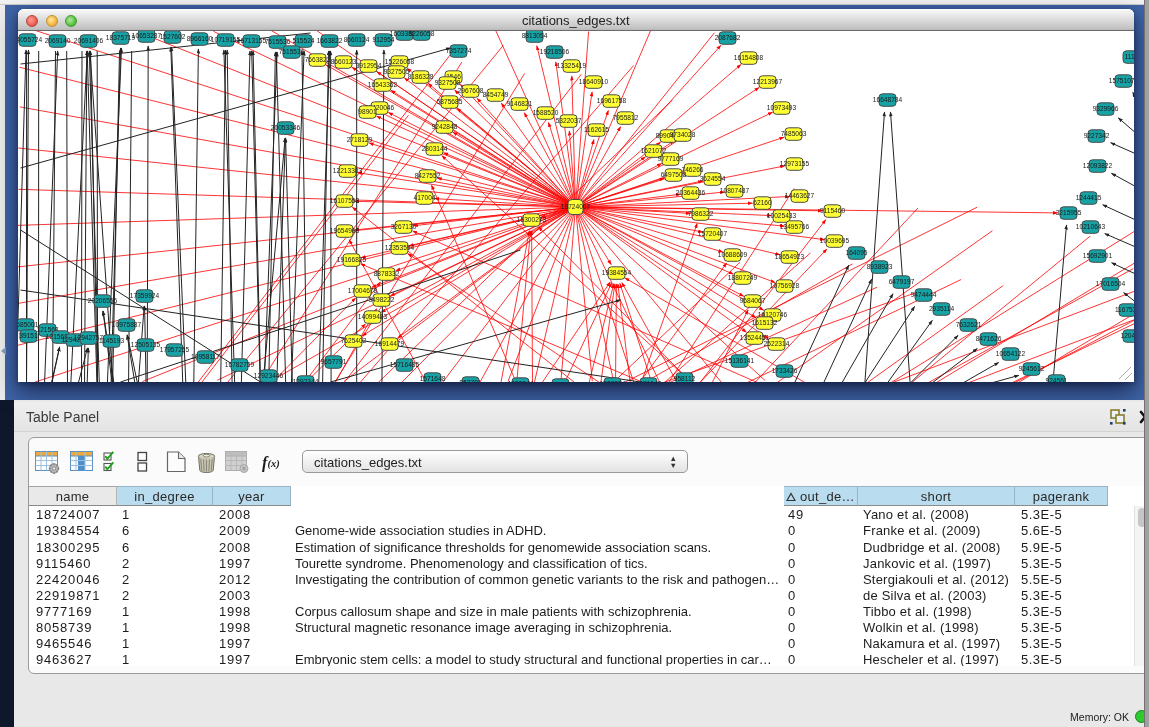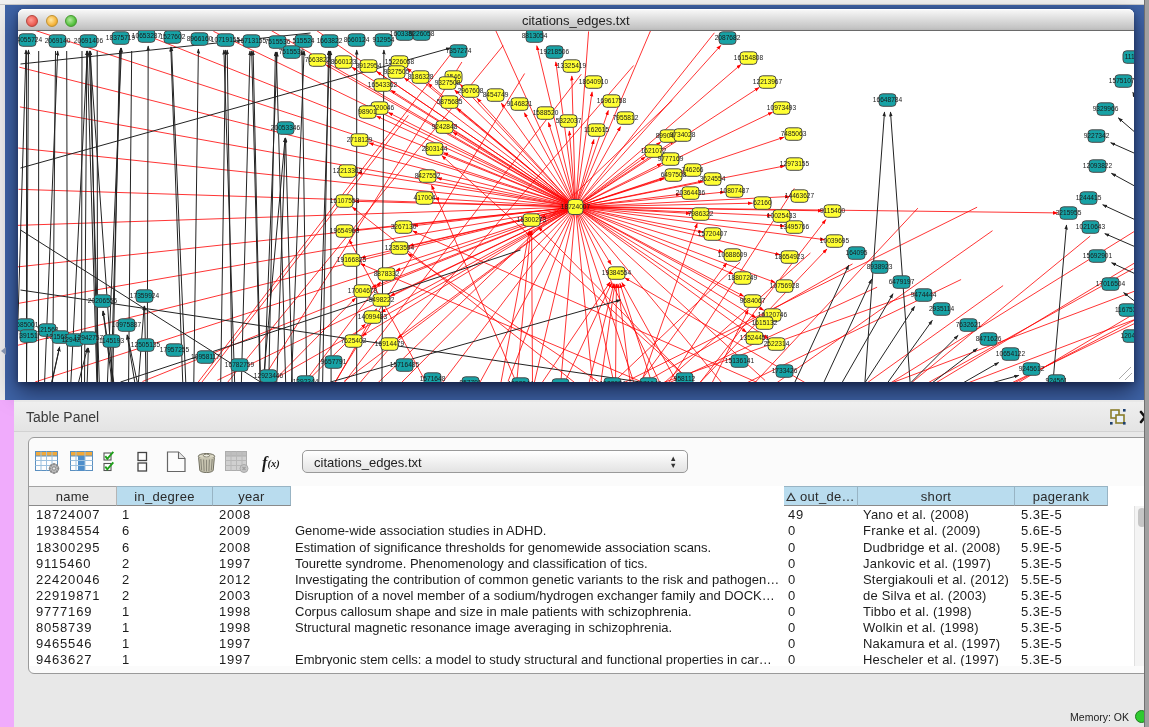--- a/index.html
+++ b/index.html
@@ -1,17 +1,17 @@
 <!DOCTYPE html>
 <html><head>
 <meta charset="utf-8">
 <style>
 * { margin:0; padding:0; box-sizing:border-box; }
 html,body { width:1149px; height:727px; overflow:hidden; font-family:"Liberation Sans", sans-serif; }
-#root { position:relative; width:1149px; height:727px; background:#f0abfc; }
+#root { position:relative; width:1149px; height:727px; background:#0f172a; }
 
 #topstrip { position:absolute; left:0; top:0; width:1149px; height:5px; background:#f0f0f0; border-bottom:1px solid #c9c9c9; }
 
 #desk { position:absolute; left:4.5px; top:5px; width:1139.5px; height:395px; background:#3e63a6; }
 #lstrip { position:absolute; left:0; top:0; width:4.5px; height:400px; background:#ececec; }
 
 #rstrip { position:absolute; right:0; top:0; width:5px; height:727px; background:#a0a0a0; border-left:1px solid #707070; }
 
 #ltri { position:absolute; left:1px; top:347px; width:0; height:0; border-top:4px solid transparent; border-bottom:4px solid transparent; border-right:5px solid #8a9ab5; }
 
@@ -728,21 +728,20 @@
 <div class="rowtxt" style="left:7px;top:85.7px;width:79px;letter-spacing:0.8px">22420046</div>
 <div class="rowtxt" style="left:93px;top:85.7px;width:89px;letter-spacing:0.8px">2</div>
 <div class="rowtxt" style="left:190px;top:85.7px;width:70px;letter-spacing:0.8px">2012</div>
 <div class="rowtxt" style="left:266px;top:85.7px;width:487px;letter-spacing:0px">Investigating the contribution of common genetic variants to the risk and pathogen…</div>
 <div class="rowtxt" style="left:759px;top:85.7px;width:68px;letter-spacing:0.8px">0</div>
 <div class="rowtxt" style="left:834px;top:85.7px;width:150px;letter-spacing:0.2px">Stergiakouli et al. (2012)</div>
 <div class="rowtxt" style="left:992px;top:85.7px;width:85px;letter-spacing:0.5px">5.5E-5</div>
 <div class="rowtxt" style="left:7px;top:101.8px;width:79px;letter-spacing:0.8px">22919871</div>
 <div class="rowtxt" style="left:93px;top:101.8px;width:89px;letter-spacing:0.8px">2</div>
 <div class="rowtxt" style="left:190px;top:101.8px;width:70px;letter-spacing:0.8px">2003</div>
-<div class="rowtxt" style="left:266px;top:101.8px;width:487px;letter-spacing:0px">Disruption of a novel member of a sodium/hydrogen exchanger family and DOCK…</div>
 <div class="rowtxt" style="left:759px;top:101.8px;width:68px;letter-spacing:0.8px">0</div>
 <div class="rowtxt" style="left:834px;top:101.8px;width:150px;letter-spacing:0.2px">de Silva et al. (2003)</div>
 <div class="rowtxt" style="left:992px;top:101.8px;width:85px;letter-spacing:0.5px">5.3E-5</div>
 <div class="rowtxt" style="left:7px;top:117.9px;width:79px;letter-spacing:0.8px">9777169</div>
 <div class="rowtxt" style="left:93px;top:117.9px;width:89px;letter-spacing:0.8px">1</div>
 <div class="rowtxt" style="left:190px;top:117.9px;width:70px;letter-spacing:0.8px">1998</div>
 <div class="rowtxt" style="left:266px;top:117.9px;width:487px;letter-spacing:0px">Corpus callosum shape and size in male patients with schizophrenia.</div>
 <div class="rowtxt" style="left:759px;top:117.9px;width:68px;letter-spacing:0.8px">0</div>
 <div class="rowtxt" style="left:834px;top:117.9px;width:150px;letter-spacing:0.2px">Tibbo et al. (1998)</div>
 <div class="rowtxt" style="left:992px;top:117.9px;width:85px;letter-spacing:0.5px">5.3E-5</div>

